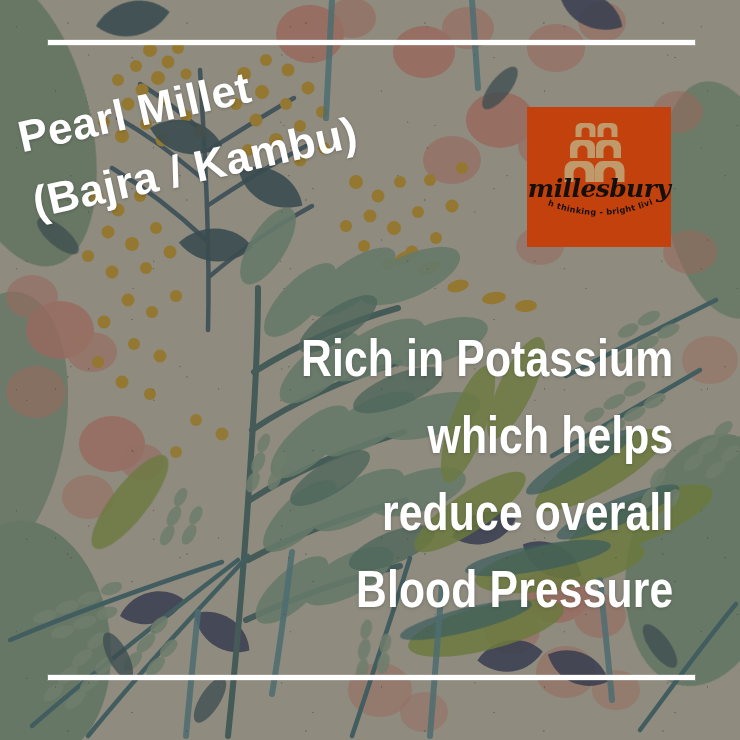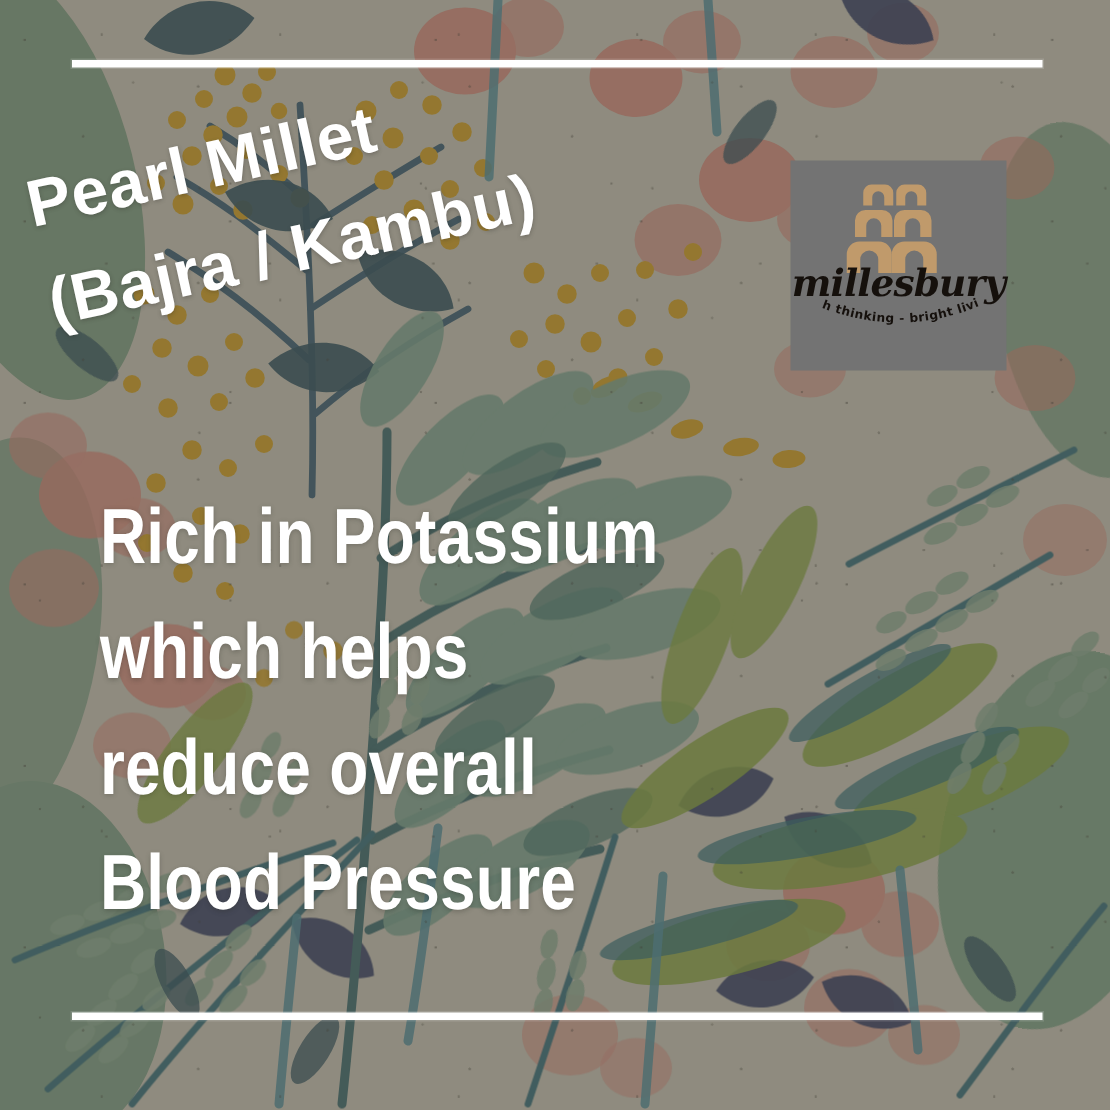--- a/index.html
+++ b/index.html
@@ -75,21 +75,21 @@
     text-shadow:0 1px 3px rgba(40,38,32,.30);
     white-space:nowrap;
   }
   #title-block .tl{ display:block; }
 
   
   #logo-card{
     position:absolute;
     left:527px; top:107px;
     width:144px; height:140px;
-    background:#737373;
+    background:#c2410c;
     display:flex;
     flex-direction:column;
     align-items:center;
     justify-content:flex-start;
     padding-top:13px;
   }
   #logo-mark{ width:70px; height:62px; display:block; }
   #logo-word{
     font-family:"DejaVu Serif", serif;
     font-style:italic;
@@ -108,21 +108,21 @@
     font-size:8.1px;
     fill:#15100c;
     letter-spacing:.35px;
   }
 
   
   #body-copy{
     position:absolute;
     left:0; top:320px;
     width:740px;
-    text-align:left;
+    text-align:right;
     color:#ffffff;
     font-family:"Liberation Sans Narrow","Liberation Sans", sans-serif;
     font-weight:700;
     font-size:52px;
     line-height:77px;
     letter-spacing:.2px;
     text-shadow:0 1px 4px rgba(40,38,32,.28);
   }
   #body-copy .bl{
     display:block;

